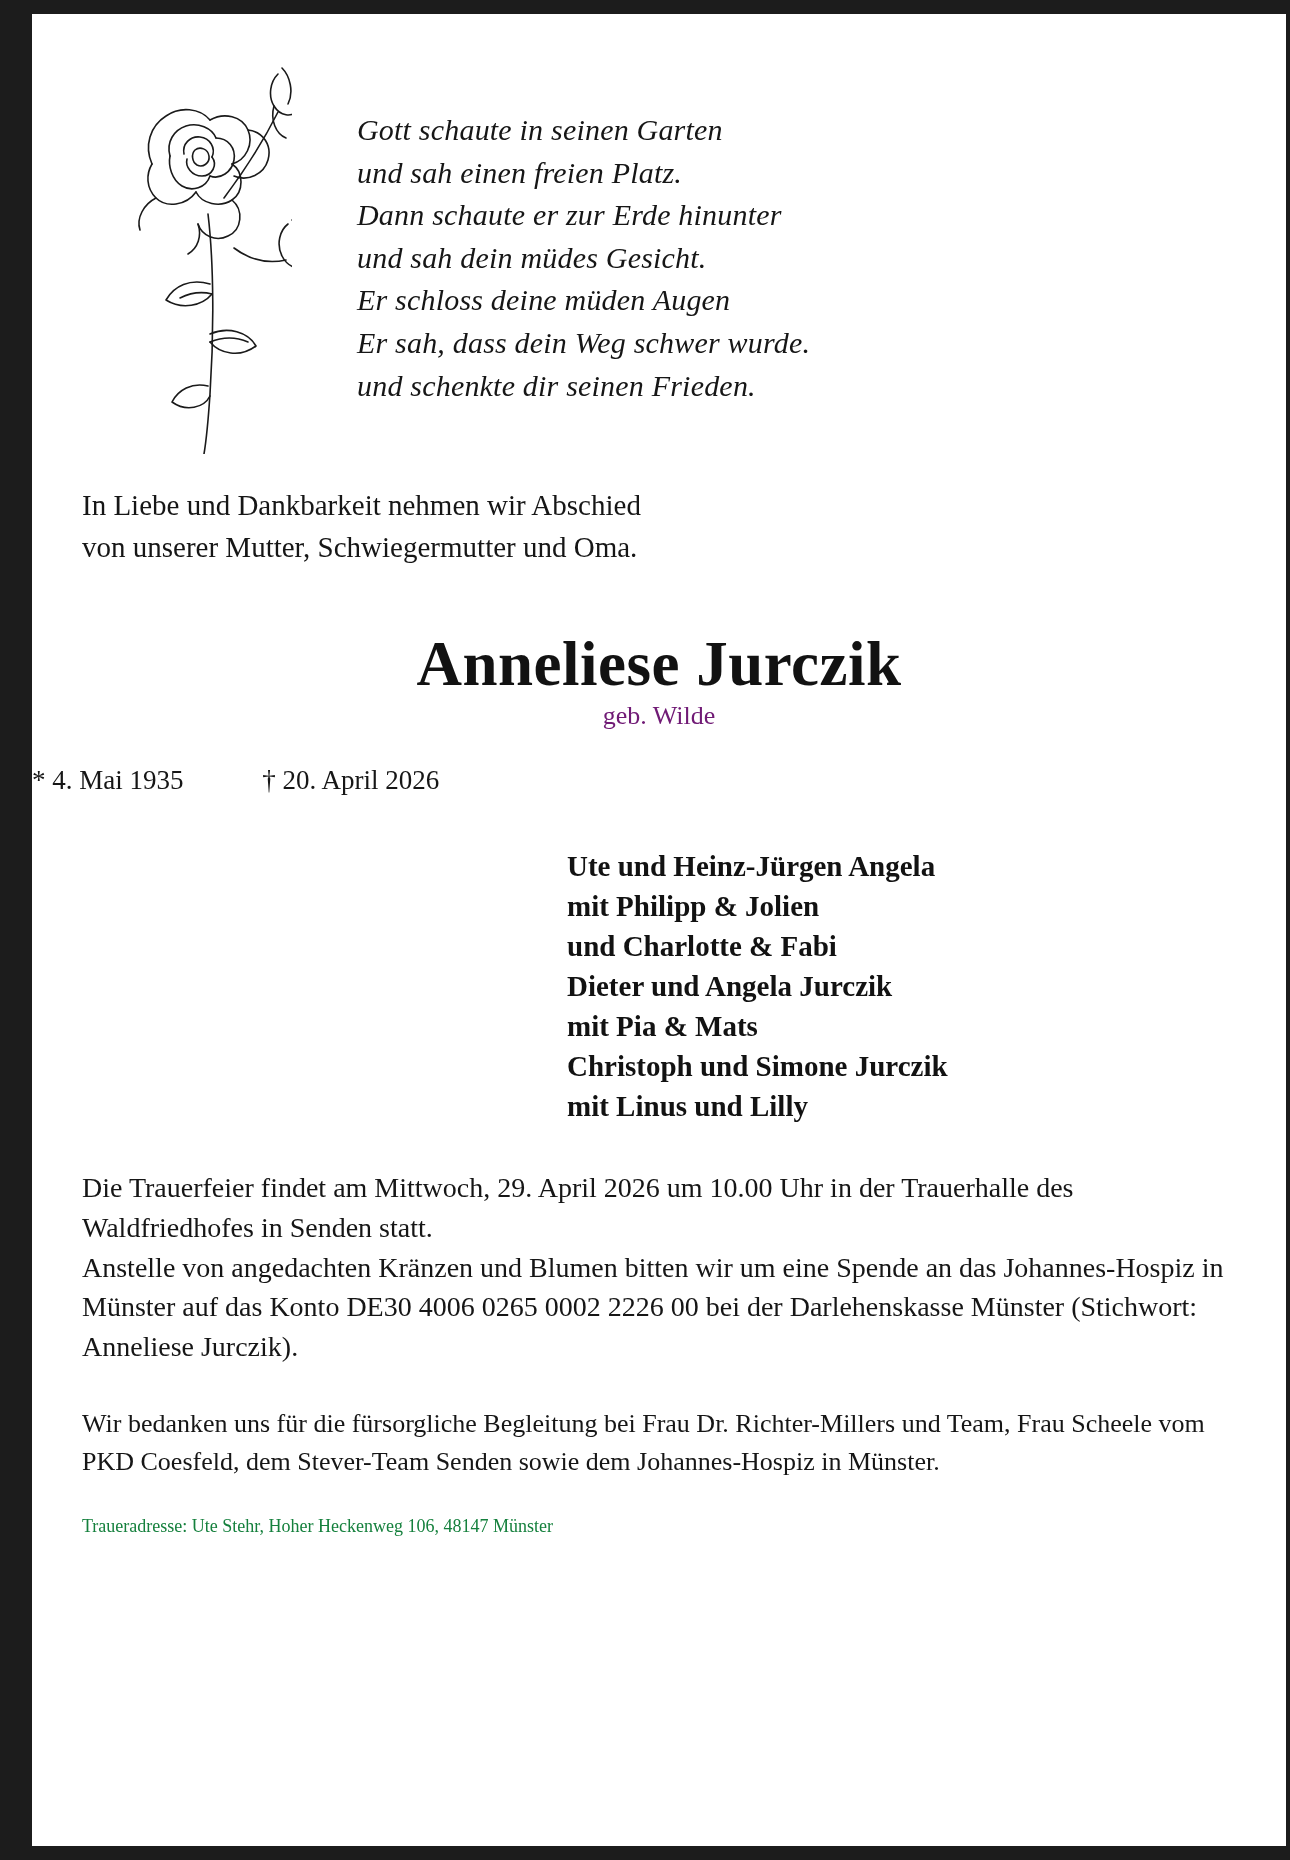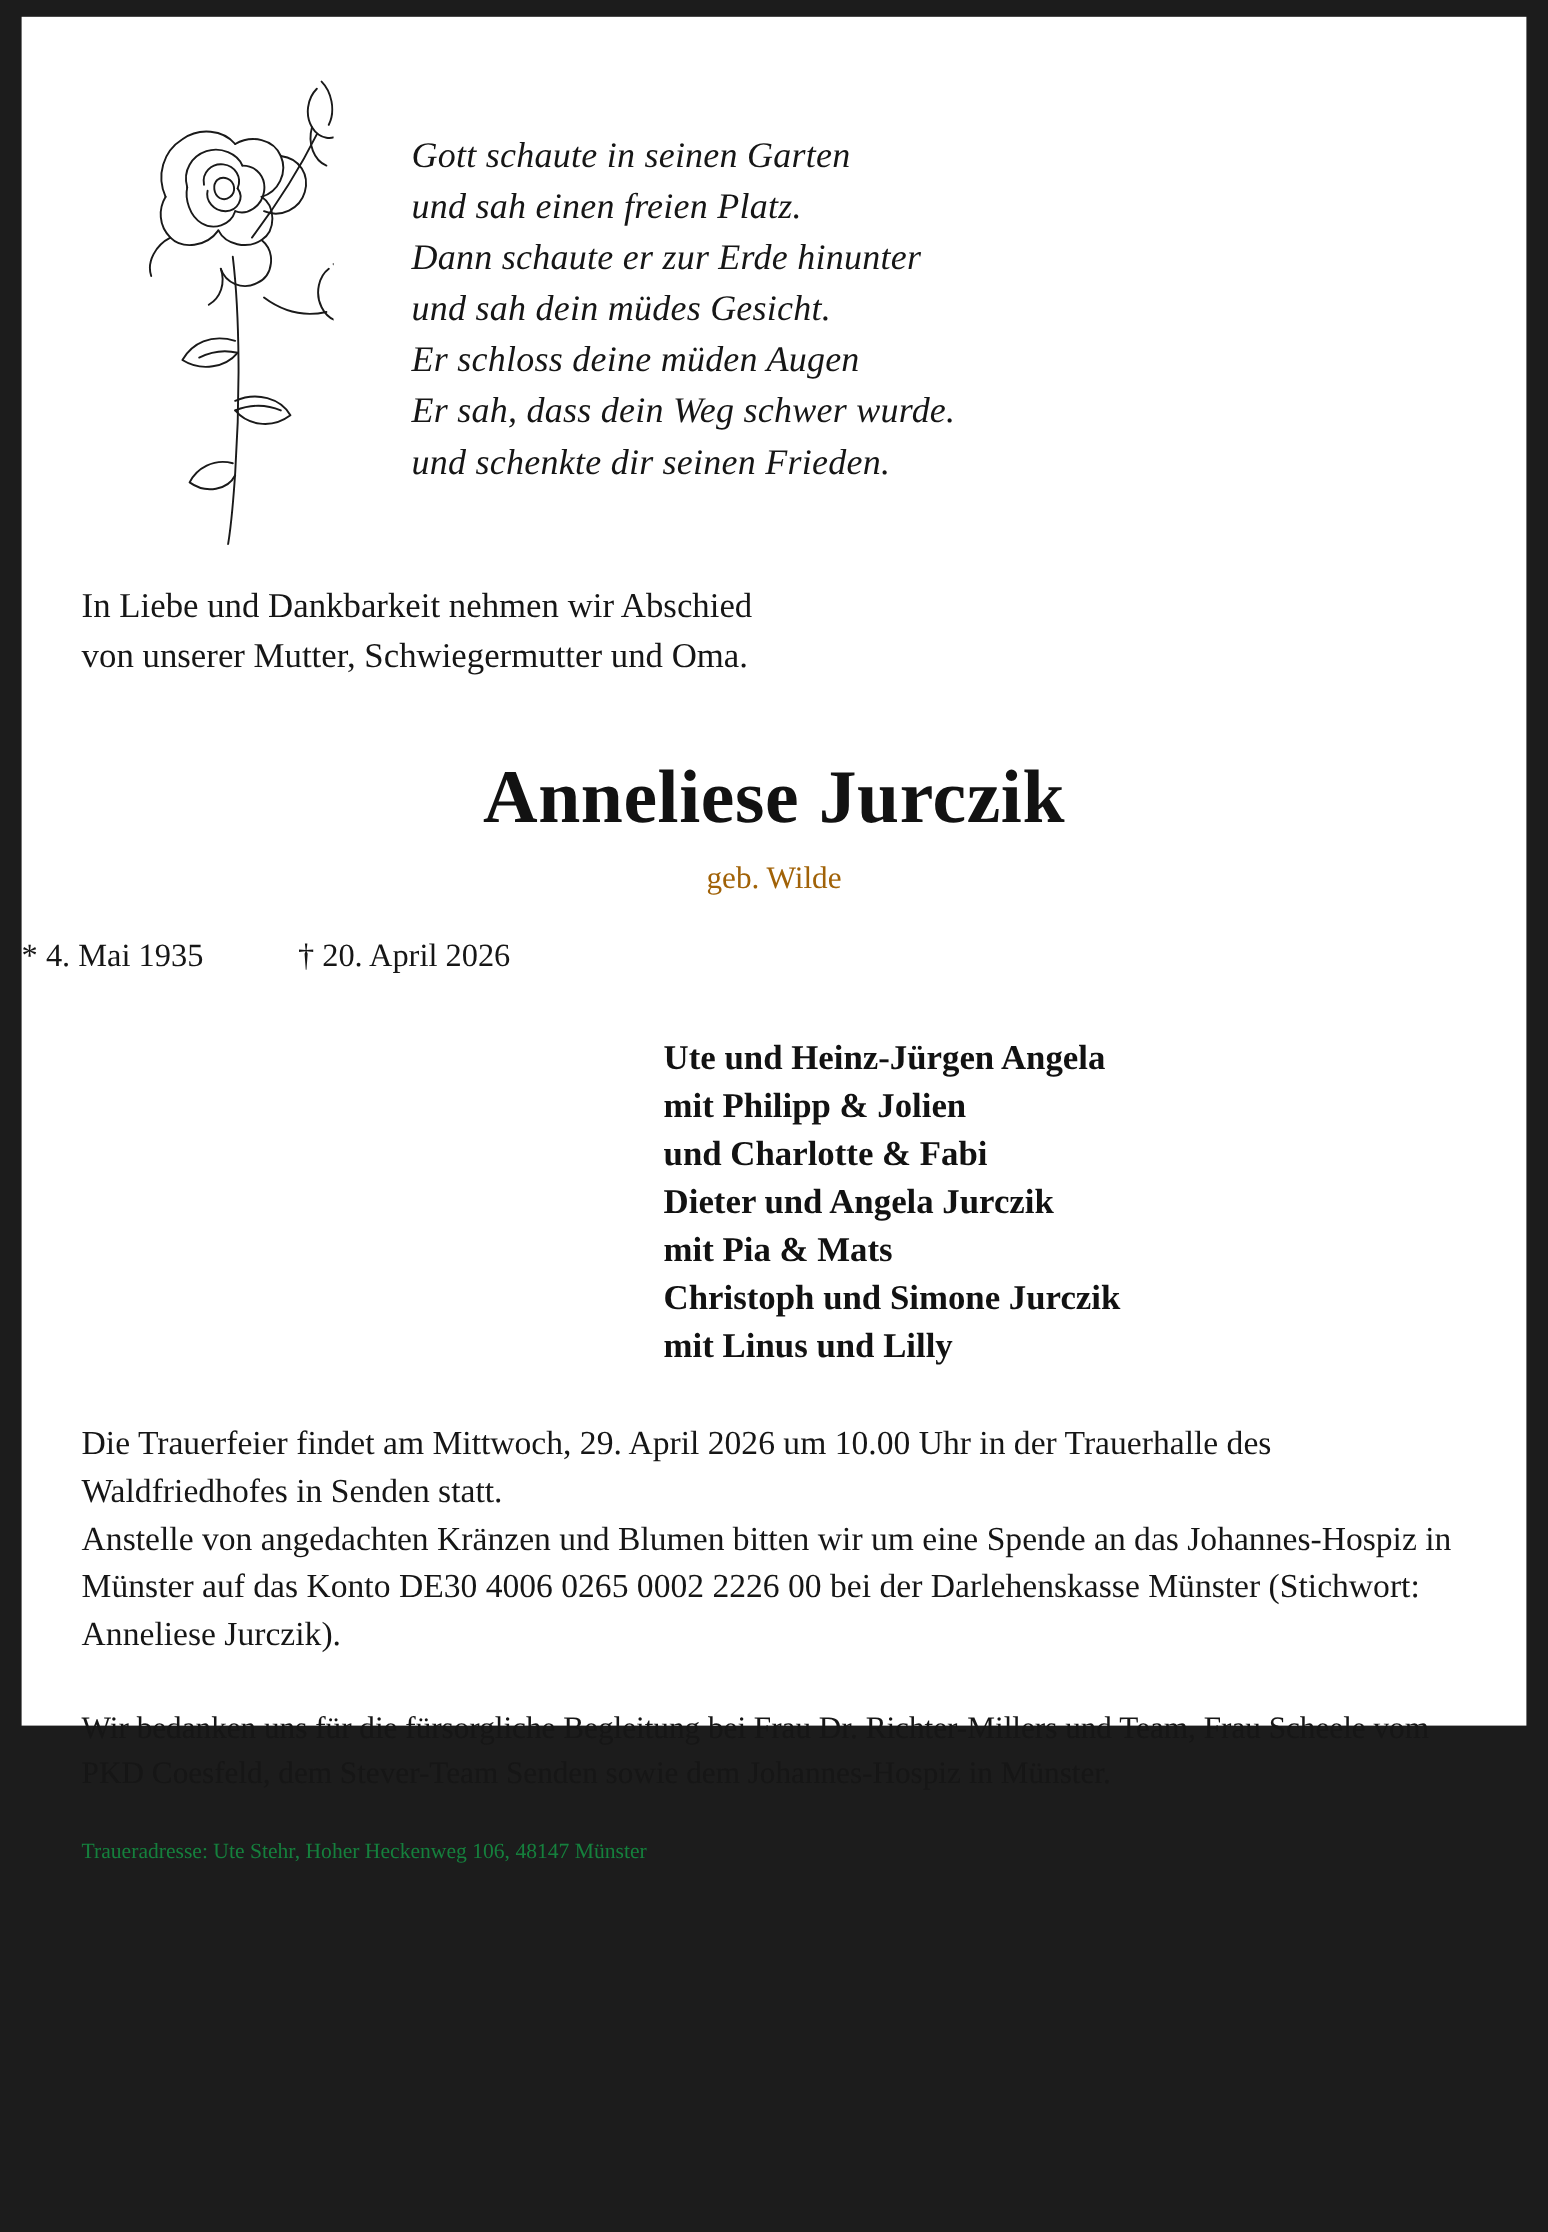--- a/index.html
+++ b/index.html
@@ -9,24 +9,24 @@
   }
   body {
     width: 1290px;
     height: 1860px;
     font-family: "Liberation Serif", serif;
     color: #161616;
     overflow: hidden;
   }
   .card {
     position: absolute;
-    left: 18px;
+    left: 32px;
     top: 14px;
     width: 1254px;
-    height: 1424px;
+    height: 1832px;
     background: #ffffff;
     box-sizing: border-box;
   }
   
   .top-block {
     position: relative;
     height: 470px;
   }
   .rose {
     position: absolute;
@@ -62,22 +62,21 @@
     text-align: center;
     font-size: 63px;
     font-weight: bold;
     letter-spacing: 0.5px;
     margin-top: 60px;
     color: #121212;
   }
   .maiden {
     text-align: center;
     font-size: 26px;
-    margin-top: 16px;
-    color: #a16207;
+    color: #701a75;
   }
   .dates {
     text-align: left;
     font-size: 27px;
     margin-top: 34px;
     color: #161616;
   }
   .dates .birth { margin-right: 72px; }
 
   

